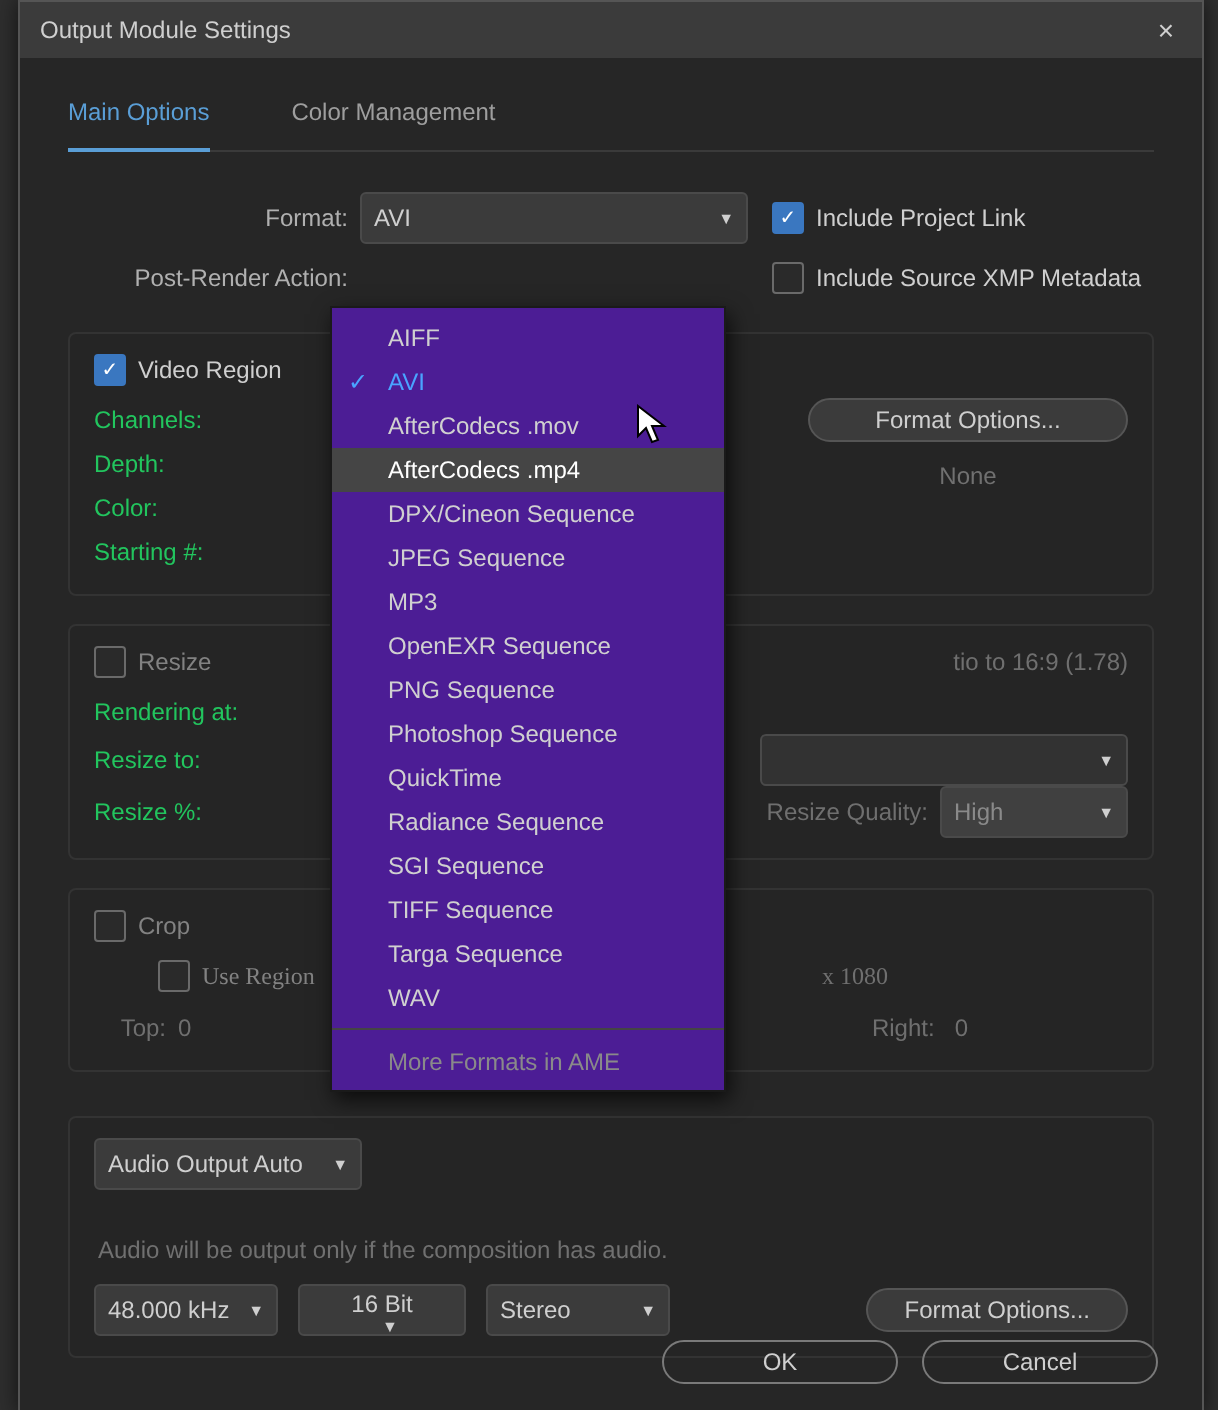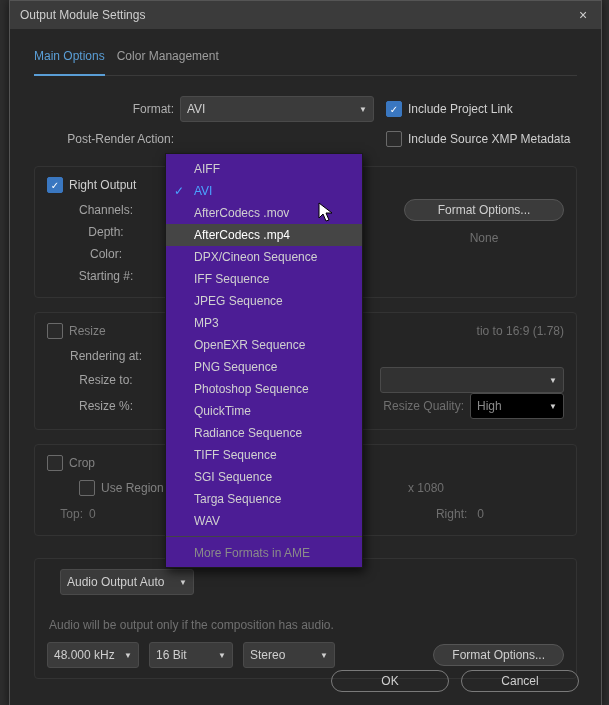--- a/index.html
+++ b/index.html
@@ -34,21 +34,21 @@
     font-size: 12px;
   }
   .titlebar .title { flex: 1 1 auto; }
   .close-x { width: 16px; text-align: center; color: #cfcfcf; font-size: 14px; font-weight: 300; }
   .body {
     padding: 20px 24px;
     position: relative;
   }
   .tabs {
     display: flex;
-    gap: 12px;
+    gap: 41px;
     padding-bottom: 6px;
     border-bottom: 1px solid #3a3a3a;
     margin-bottom: 20px;
   }
   .tab { color: #9e9e9e; padding-bottom: 6px; }
   .tab.active { color: #5a9ed6; border-bottom: 2px solid #5a9ed6; margin-bottom: -7px; }
   .row { display: flex; align-items: center; min-height: 24px; }
   .label-col { width: 140px; text-align: right; padding-right: 6px; color: #b0b0b0; }
   .val-col { flex: 1 1 auto; display: flex; align-items: center; gap: 12px; }
   .select {
@@ -69,21 +69,21 @@
     width: 14px; height: 14px; border: 1px solid #6a6a6a; border-radius: 2px;
     margin-right: 6px; background: #2a2a2a;
   }
   .checkbox.checked { background: #3a77c0; border-color: #3a77c0; color: #fff; font-size: 10px; }
   .check-label { display: flex; align-items: center; color: #cfcfcf; }
   .check-label.dim { color: #828282; }
   .section { border: 1px solid #333333; border-radius: 4px; margin-top: 14px; padding: 10px 12px; background: #252525; }
   .section .hdr { display:flex; align-items:center; margin-bottom:6px; }
   .muted { color: #6f6f6f; }
   .field-line { display:flex; align-items:center; min-height:22px; }
-  .field-line .l { width: 118px; text-align:center; padding-right: 6px; color:#a3a3a3; }
+  .field-line .l { width: 118px; text-align:left; padding-right: 6px; color:#22c55e; }
   .pill-btn {
     background: #3b3b3b;
     border: 1px solid #555;
     color: #cfcfcf;
     border-radius: 14px;
     padding: 3px 18px;
     font-size: 12px;
     text-align: center;
   }
   .pill-btn.outline { background: transparent; border: 1px solid #7a7a7a; }
@@ -175,21 +175,21 @@
           <span class="checkbox"></span>
           <span>Include Source XMP Metadata</span>
         </label>
       </div>
     </div>
 
     <div class="section">
       <div class="hdr">
         <label class="check-label">
           <span class="checkbox checked">✓</span>
-          <span>Right Output</span>
+          <span>Video Region</span>
         </label>
       </div>
       <div style="display:flex;">
         <div style="flex:1;">
           <div class="field-line">
               <div class="l">Channels:</div>
             </div>
           <div class="field-line">
               <div class="l">Depth:</div>
             </div>
@@ -224,94 +224,93 @@
         <div style="flex:1"></div>
         <div class="select" style="width:170px; background:#323232; color:#8a8a8a;">
           <span></span>
             <span class="caret">▼</span>
         </div>
       </div>
       <div class="field-line muted">
         <div class="l">Resize %:</div>
         <div style="flex:1"></div>
         <span class="muted" style="padding-right:6px;">Resize Quality:</span>
-        <div class="select" style="width:80px; background:#000000; color:#8a8a8a;">
+        <div class="select" style="width:80px; background:#404040; color:#8a8a8a;">
           <span>High</span>
           <span class="caret">▼</span>
         </div>
       </div>
     </div>
 
     <div class="section">
       <div class="hdr">
         <label class="check-label dim">
           <span class="checkbox"></span>
           <span>Crop</span>
         </label>
       </div>
-      <div class="field-line muted" style="gap:10px;">
+      <div class="field-line muted" style="gap:10px;font-family:Liberation Serif, serif;">
         <span style="width:22px;"></span>
         <label class="check-label dim">
           <span class="checkbox"></span>
           <span>Use Region</span>
         </label>
         <span style="flex:1"></span>
         <span class="muted" style="padding-right:120px;">x 1080</span>
       </div>
       <div class="field-line muted" style="gap:6px; padding-top:4px;">
         <span style="width:36px; text-align:right;">Top:</span>
         <span class="muted">0</span>
         <span style="flex:1"></span>
         <span class="muted" style="padding-right:4px;">Right:</span>
         <span class="muted" style="padding-right:80px;">0</span>
       </div>
     </div>
 
     <div class="section" style="margin-top:22px;">
-      <div style="display:flex; align-items:flex-end;margin-left:13px;">
+      <div style="display:flex; align-items:flex-end;">
         <div class="select" style="width:120px;">
           <span>Audio Output Auto</span>
           <span class="caret">▼</span>
         </div>
       </div>
       <div class="dim-text" style="padding:8px 0 10px 2px;">Audio will be output only if the composition has audio.</div>
       <div style="display:flex; align-items:center; gap:10px;">
         <div class="select" style="width:78px;">
           <span>48.000 kHz</span>
           <span class="caret">▼</span>
         </div>
-        <div class="select" style="width:70px;">
+        <div class="select" style="width:70px;flex-direction:column;">
           <span>16 Bit</span>
           <span class="caret">▼</span>
         </div>
         <div class="select" style="width:78px;">
           <span>Stereo</span>
           <span class="caret">▼</span>
         </div>
         <span style="flex:1"></span>
         <div class="pill-btn">Format Options...</div>
       </div>
     </div>
 
     <div class="dropdown">
       <div class="item">AIFF</div>
       <div class="item selected">AVI</div>
       <div class="item">AfterCodecs .mov</div>
       <div class="item hover">AfterCodecs .mp4</div>
       <div class="item">DPX/Cineon Sequence</div>
-      <div class="item">IFF Sequence</div>
       <div class="item">JPEG Sequence</div>
       <div class="item">MP3</div>
       <div class="item">OpenEXR Sequence</div>
       <div class="item">PNG Sequence</div>
       <div class="item">Photoshop Sequence</div>
       <div class="item">QuickTime</div>
       <div class="item">Radiance Sequence</div>
+      <div class="item">SGI Sequence</div>
       <div class="item">TIFF Sequence</div>
-      <div class="item">SGI Sequence</div>
       <div class="item">Targa Sequence</div>
       <div class="item">WAV</div>
       <div class="sep"></div>
       <div class="more">More Formats in AME</div>
     </div>
 
   </div>
 
   <div class="bottom-bar">
     <div class="pill-btn outline">OK</div>

